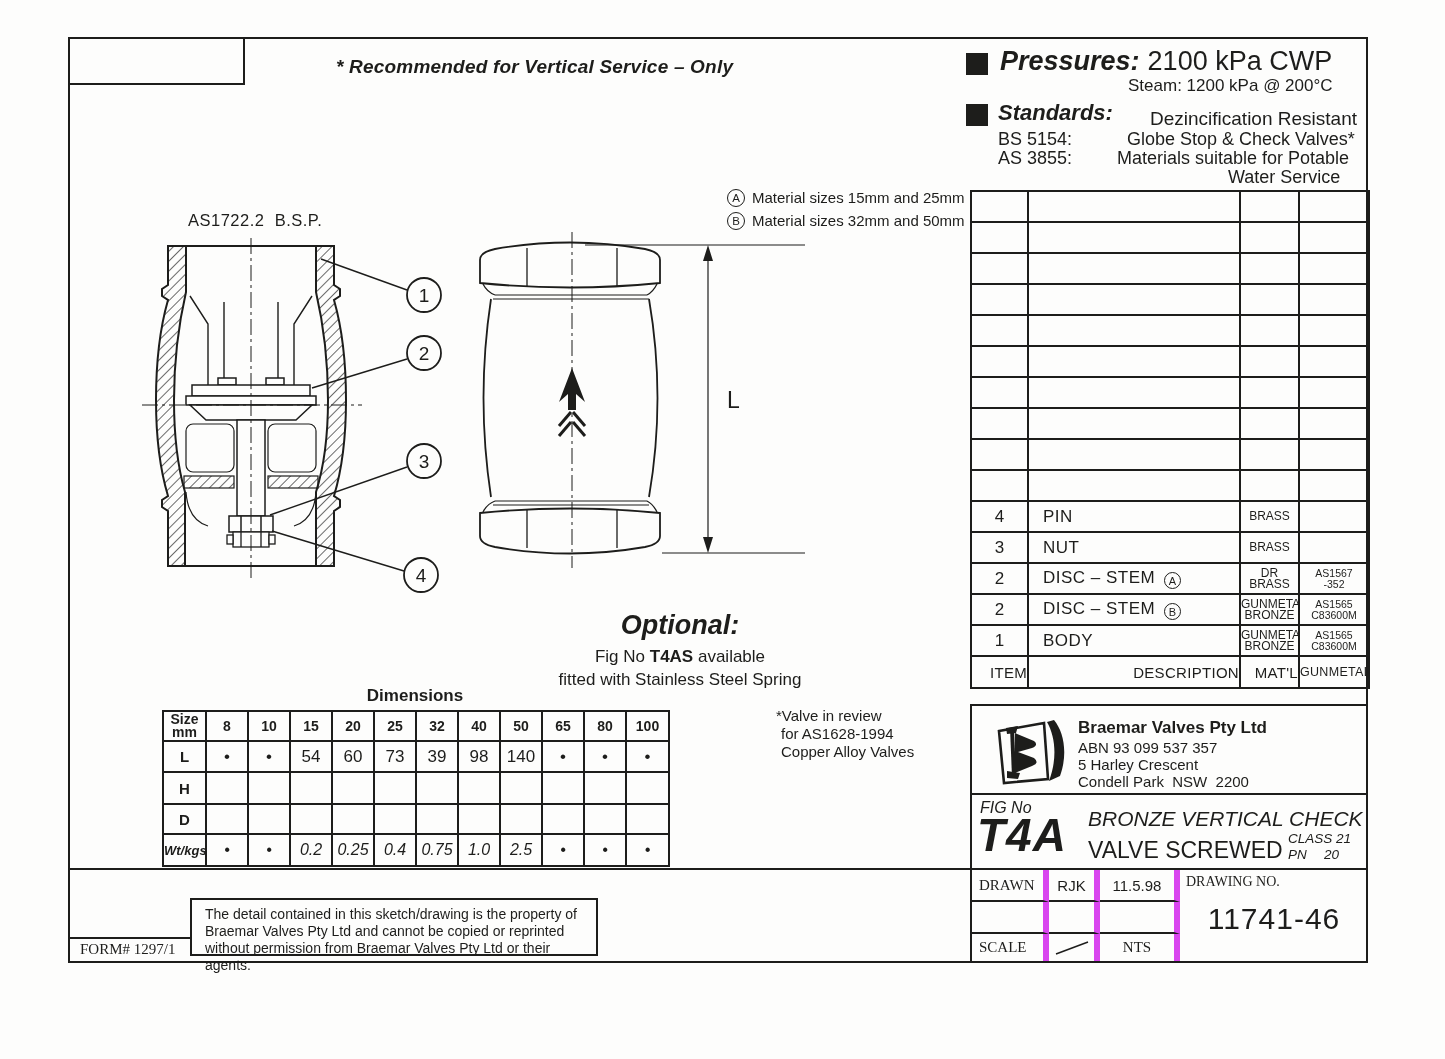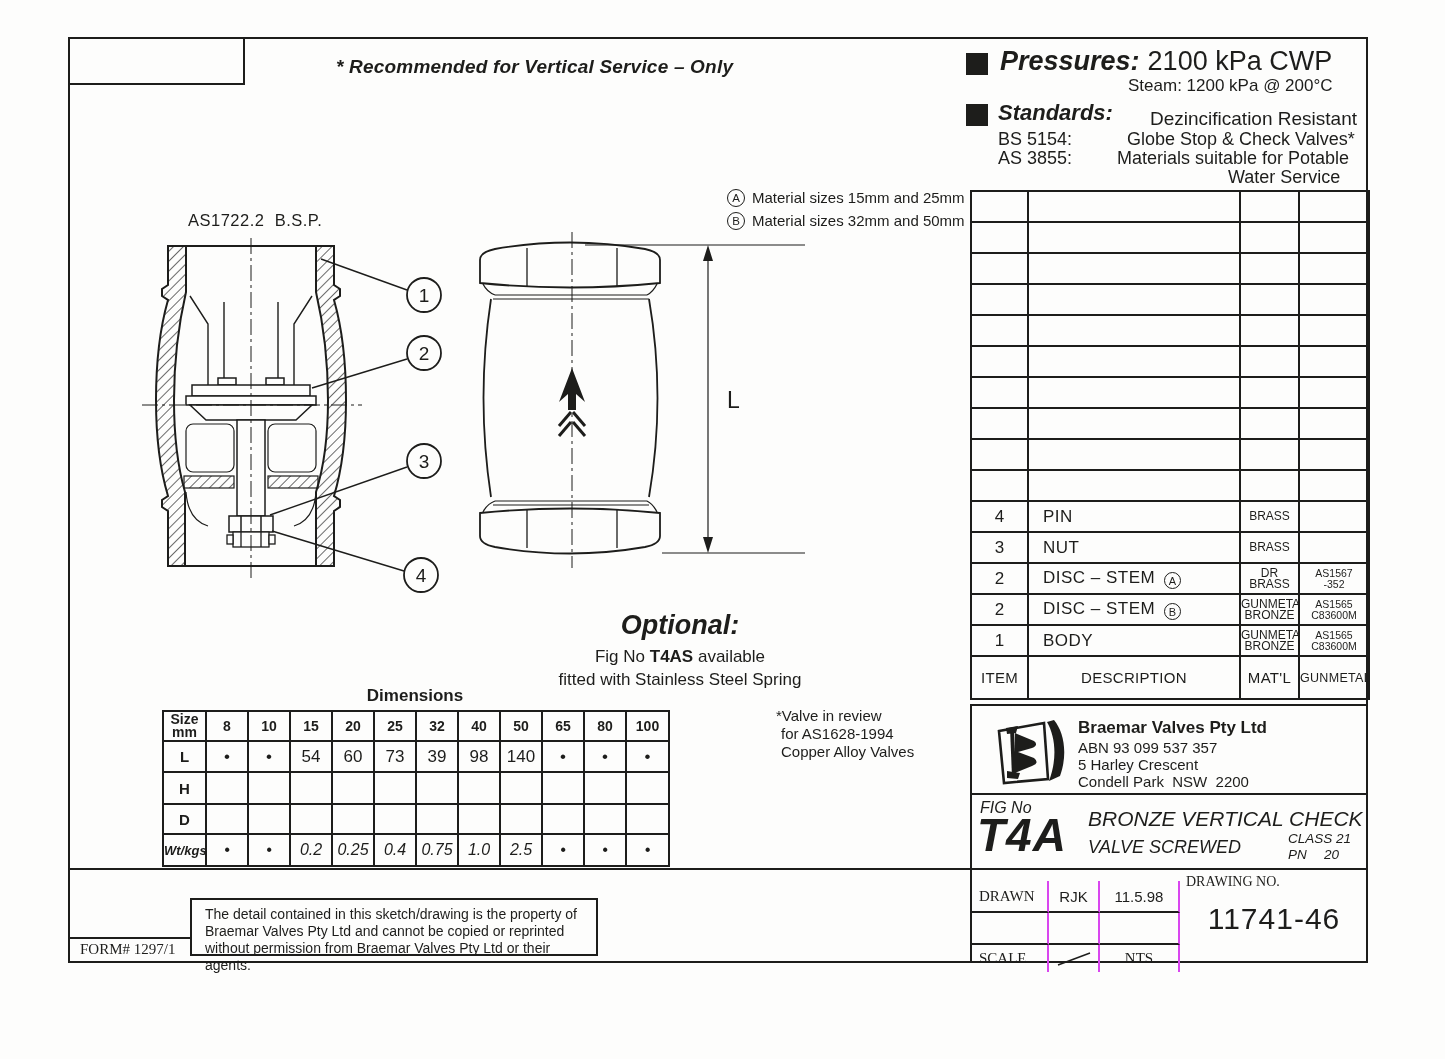--- a/index.html
+++ b/index.html
@@ -59,39 +59,39 @@
   table.parts { border-collapse:collapse; table-layout:fixed; width:398px; }
   table.parts td { border:2px solid #1d1d1b; vertical-align:middle; overflow:hidden; }
   table.parts tr.pt-empty td { height:31px; }
   table.parts tr.pt-row td { height:31px; }
   td.pt-item { text-align:center; font-size:17px; }
   td.pt-desc { padding-left:14px; font-size:17px; letter-spacing:.5px; }
   td.pt-mat, td.pt-std { text-align:center; font-size:12px; line-height:11px; white-space:pre-line; }
   td.pt-std { font-size:10.5px; }
   .badge { display:inline-flex; align-items:center; justify-content:center; width:17px; height:17px;
            border:1.5px solid #1d1d1b; border-radius:50%; font-size:11px; margin-left:9px; vertical-align:-2px; }
-  tr.pt-head td { height:43px; text-align:center; font-size:15px; letter-spacing:.3px;margin-top:16px; }
+  tr.pt-head td { height:32px; text-align:right; font-size:15px; letter-spacing:.3px;margin-top:16px; }
   tr.pt-head td.pt-std-h { font-size:12.5px; }
 
   
   .company { left:970px; top:704px; width:398px; height:91px; border:2px solid #1d1d1b; }
   .company .nm { position:absolute; left:106px; top:12px; font-size:17px; font-weight:bold; }
   .company .ln { position:absolute; left:106px; font-size:15px; white-space:pre; }
   .figblk { left:970px; top:793px; width:398px; height:77px; border:2px solid #1d1d1b; }
   .figblk .fl { position:absolute; left:8px; top:4px; font-size:16px; font-style:italic; }
   .figblk .fn { position:absolute; left:5px; top:13px; font-size:46px; font-weight:bold; font-style:italic; letter-spacing:1px; }
   .figblk .t1 { position:absolute; left:116px; top:12px; font-size:21px; font-style:italic; white-space:nowrap; }
-  .figblk .t2 { position:absolute; left:116px; top:42px; font-size:18px; font-style:italic; }
+  .figblk .t2 { position:absolute; left:116px; top:42px; font-size:23px; }
   .figblk .cl { position:absolute; left:316px; top:36px; font-size:13.5px; font-style:italic; }
   .figblk .pn { position:absolute; left:316px; top:52px; font-size:13.5px; font-style:italic; }
   .figblk .pnv { position:absolute; left:352px; top:52px; font-size:13.5px; font-style:italic; }
 
   .tblk { left:970px; top:868px; width:398px; height:95px; border:2px solid #1d1d1b; }
   .tblk .cell { position:absolute; display:flex; align-items:center; }
-  .tblk .b-r { border-right:2px solid #d946ef;margin-top:11px; }
+  .tblk .b-r { border-right:6px solid #d946ef; }
   .tblk .b-b { border-bottom:2px solid #1d1d1b; }
   .drawn-lbl, .scale-lbl { font-family:"Liberation Serif","DejaVu Serif",serif; font-size:15px; padding-left:7px; }
   .dn-lbl { font-family:"Liberation Serif","DejaVu Serif",serif; font-size:14px; }
   .dn-no { font-size:30px; letter-spacing:1px; }
 
   .form-line { left:70px; top:937px; width:120px; border-top:2px solid #1d1d1b; }
   .form-txt { left:80px; top:941px; font-family:"Liberation Serif","DejaVu Serif",serif; font-size:15px; }
   .disc-box { left:190px; top:898px; width:408px; height:58px; border:2px solid #1d1d1b; background:#fdfdfc; }
   .disc-txt { padding:6px 10px 0 13px; font-size:14px; line-height:17px; }
 

